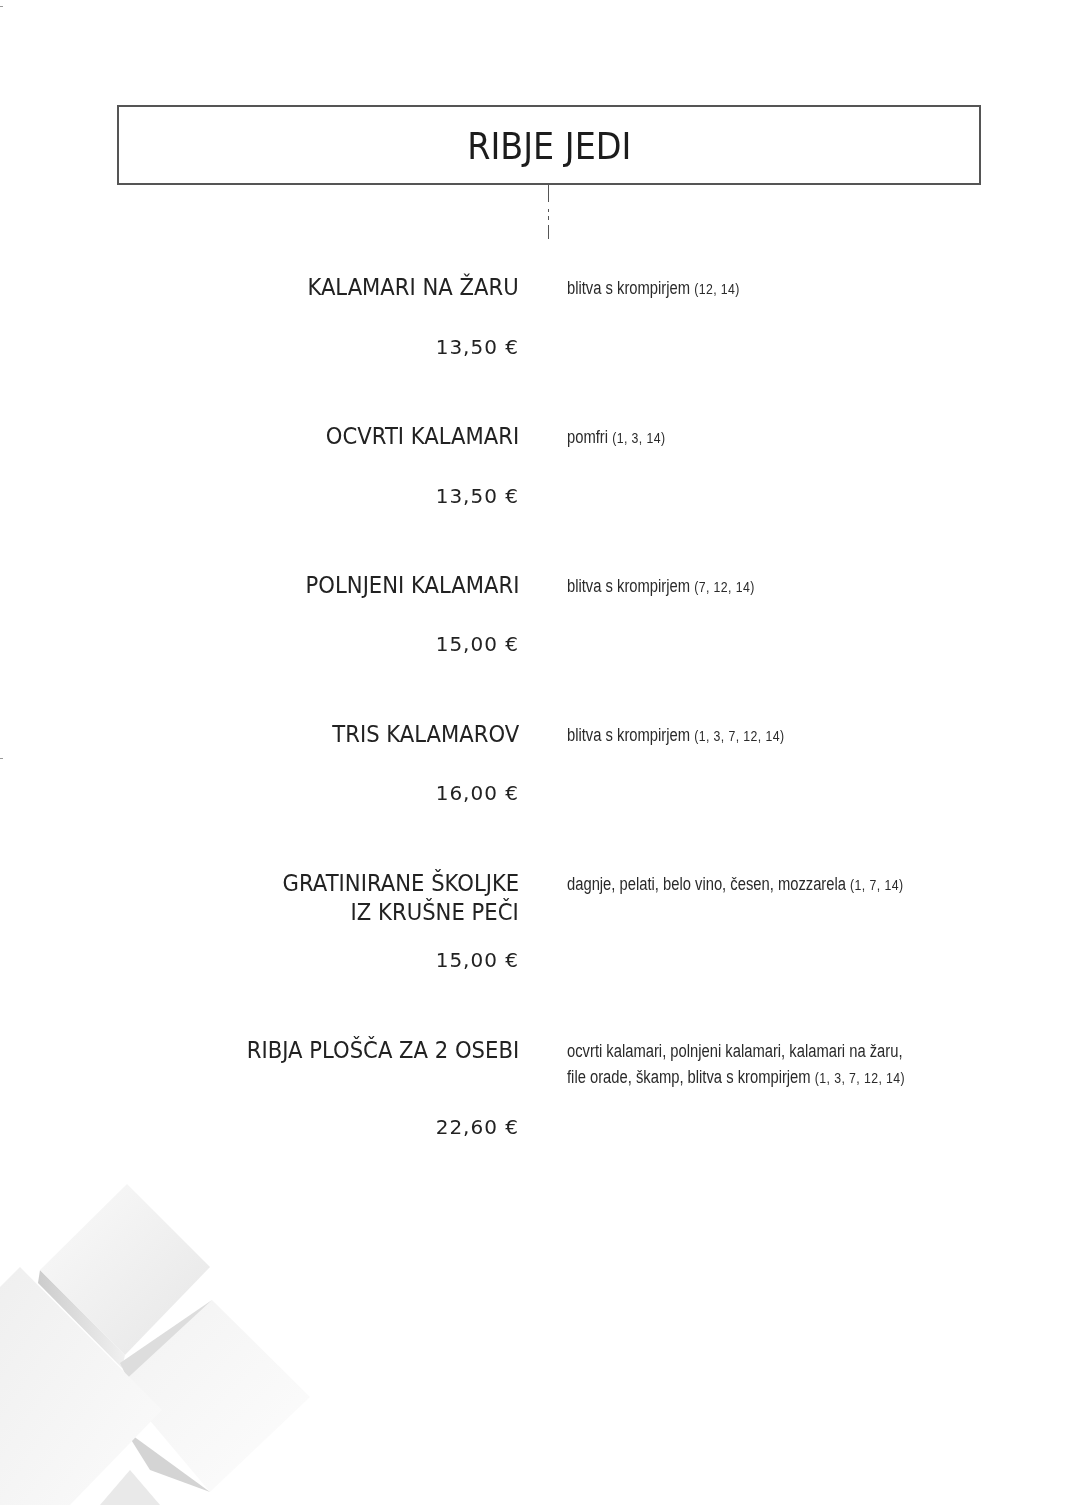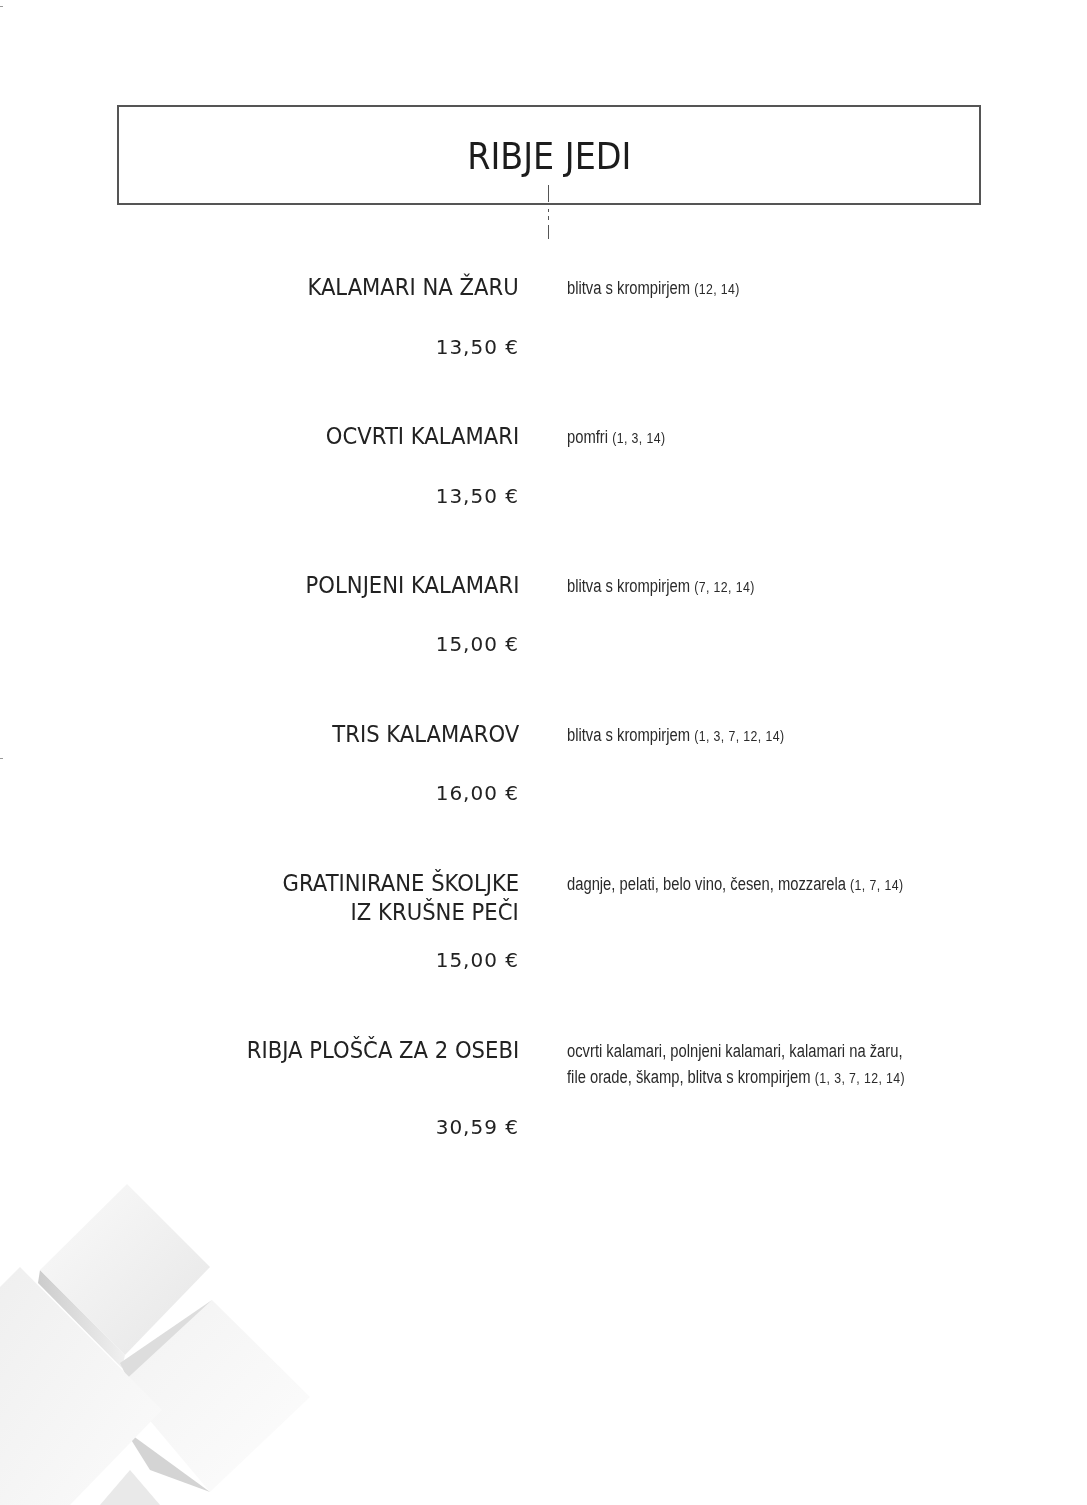--- a/index.html
+++ b/index.html
@@ -1,20 +1,20 @@
 <!DOCTYPE html>
 <html><head>
   <meta charset="utf-8">
   <style>
     * { margin: 0; padding: 0; box-sizing: border-box; }
     html, body { width: 1087px; height: 1505px; background: #ffffff; overflow: hidden; }
     body { position: relative; font-family: "DejaVu Sans", sans-serif; color: #222222; }
 
     .title-box {
-      position: absolute; left: 117px; top: 105px; width: 864px; height: 100px;
+      position: absolute; left: 117px; top: 105px; width: 864px; height: 80px;
       border: 2px solid #555555; background: #ffffff;
       display: flex; align-items: center; justify-content: center;
     }
     .title-box h1 {
       font-family: "DejaVu Sans", sans-serif; font-weight: normal;
       font-size: 38px; letter-spacing: 0px; color: #1c1c1c;
       transform: scaleX(0.88); margin-top: 2px;
     }
     .connector {
       position: absolute; left: 548px; top: 185px; width: 1px; height: 55px;
@@ -125,20 +125,20 @@
 
 <div class="item-name" style="top:869px;">GRATINIRANE ŠKOLJKE</div>
 <div class="item-name" style="top:898px;">IZ KRUŠNE PEČI</div>
 <div class="item-price" style="top:948px;">15,00 €</div>
 <div class="item-desc" style="top:871px;">
   <span>dagnje, pelati, belo vino, česen, mozzarela</span>
   <span class="allergens">(1, 7, 14)</span>
 </div>
 
 <div class="item-name" style="top:1036px;">RIBJA PLOŠČA ZA 2 OSEBI</div>
-<div class="item-price" style="top:1115px;">30,59 €</div>
+<div class="item-price" style="top:1115px;">22,60 €</div>
 <div class="item-desc" style="top:1038px;">
   <span>ocvrti kalamari, polnjeni kalamari, kalamari na žaru,</span>
 </div>
 <div class="item-desc" style="top:1064px;">
   <span>file orade, škamp, blitva s krompirjem</span>
   <span class="allergens">(1, 3, 7, 12, 14)</span>
 </div>
 
 </body></html>

